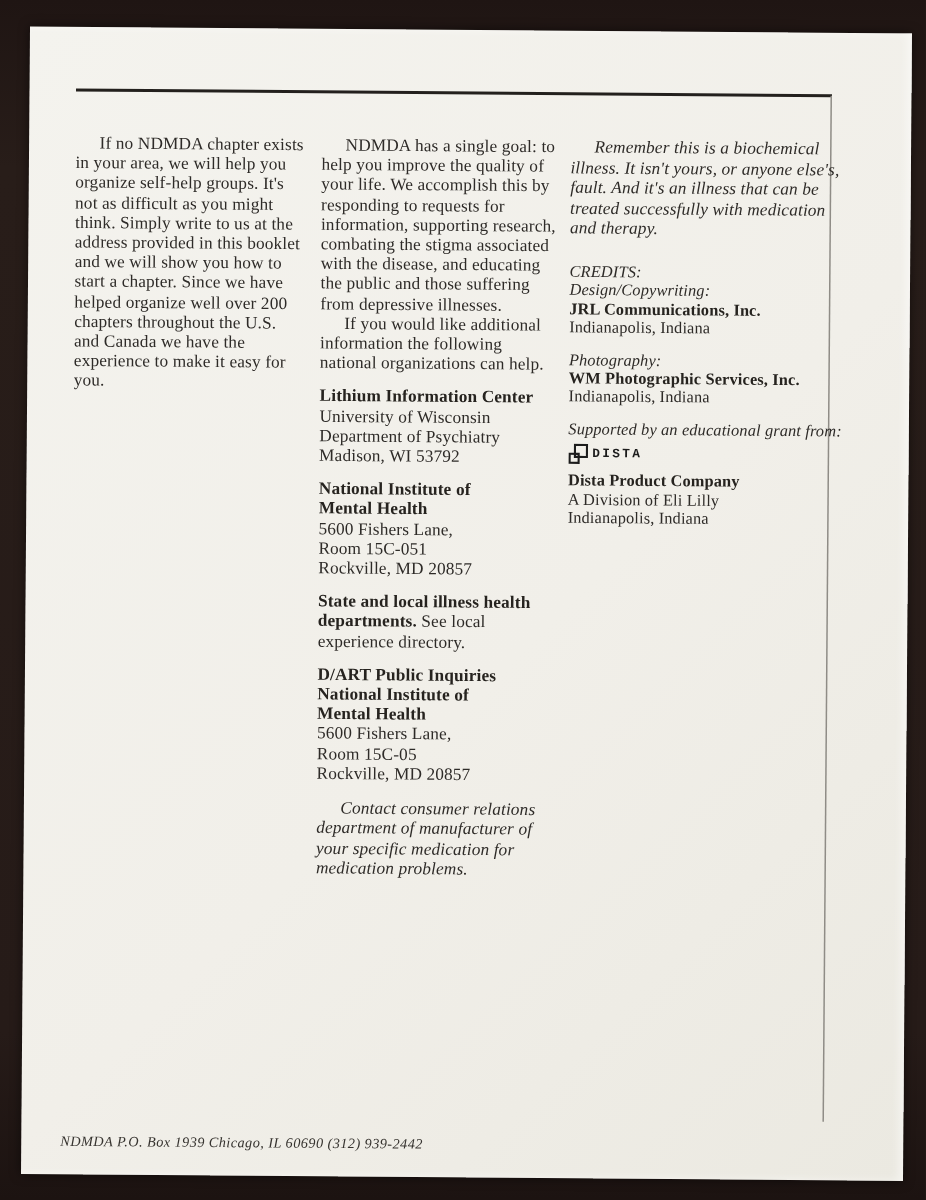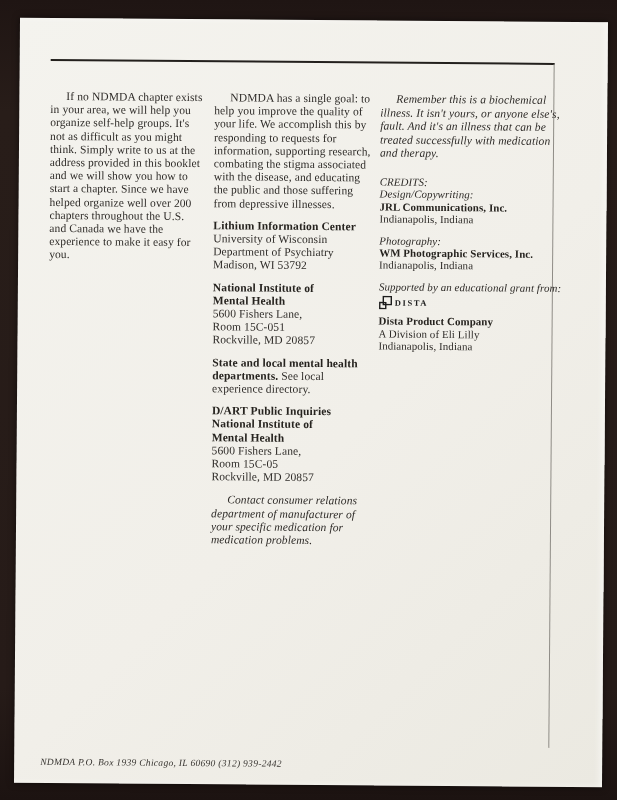--- a/index.html
+++ b/index.html
@@ -69,21 +69,21 @@
     line-height: 12.4px;
   }
   .credit-block { margin-top: 9px; }
   .dista-row {
     display: flex;
     align-items: center;
     gap: 2px;
     margin: 3px 0 5px 0;
   }
   .dista-word {
-    font-family: Liberation Serif, serif;
+    font-family: Liberation Mono, monospace;
     font-size: 8.5px;
     font-weight: bold;
     letter-spacing: 1.6px;
     color: #1c1c1c;
   }
   .footer {
     position: absolute;
     left: 26px;
     top: 739px;
     font-style: italic;
@@ -101,38 +101,39 @@
 
     <div class="top-rule"></div>
     <div class="right-rule"></div>
 
     <div class="col col1">
       <p class="indent">If no NDMDA chapter exists in your area, we will help you organize self-help groups. It's not as difficult as you might think. Simply write to us at the address provided in this booklet and we will show you how to start a chapter. Since we have helped organize well over 200 chapters throughout the U.S. and Canada we have the experience to make it easy for you.</p>
     </div>
 
     <div class="col col2">
       <p class="indent">NDMDA has a single goal: to help you improve the quality of your life. We accomplish this by responding to requests for information, supporting research, combating the stigma associated with the disease, and educating the public and those suffering from depressive illnesses.</p>
+      <p class="indent">If you would like additional information the following national organizations can help.</p>
 
       <div class="org">
         <div class="bold">Lithium Information Center</div>
         <div>University of Wisconsin</div>
         <div>Department of Psychiatry</div>
         <div>Madison, WI 53792</div>
       </div>
 
       <div class="org">
         <div class="bold">National Institute of</div>
         <div class="bold">Mental Health</div>
         <div>5600 Fishers Lane,</div>
         <div>Room 15C-051</div>
         <div>Rockville, MD 20857</div>
       </div>
 
       <div class="org">
-        <p><span class="bold">State and local mental health departments.</span> <span>See local experience directory.</span></p>
+        <p><span class="bold">State and local illness health departments.</span> <span>See local experience directory.</span></p>
       </div>
 
       <div class="org">
         <div class="bold">D/ART Public Inquiries</div>
         <div class="bold">National Institute of</div>
         <div class="bold">Mental Health</div>
         <div>5600 Fishers Lane,</div>
         <div>Room 15C-05</div>
         <div>Rockville, MD 20857</div>
       </div>

